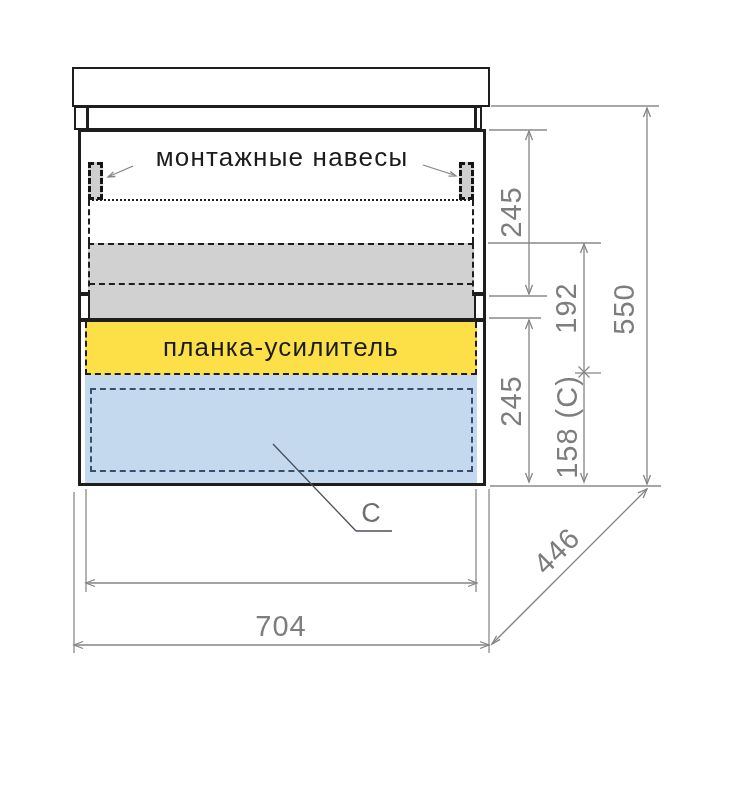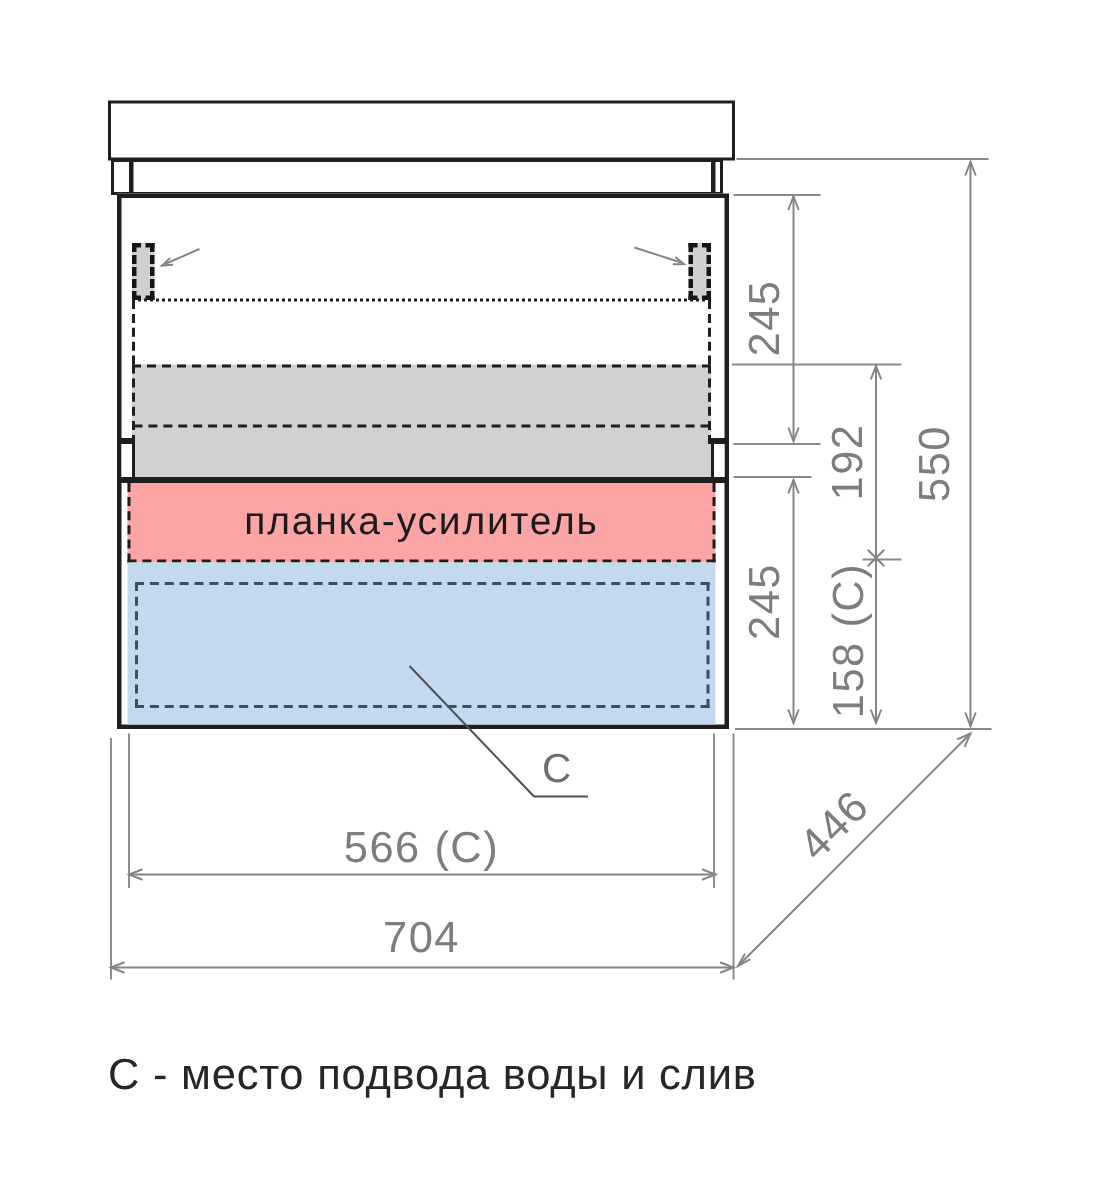--- a/index.html
+++ b/index.html
@@ -15,21 +15,21 @@
   .upper-box{left:78px;top:129px;width:408px;height:167px;border:3px solid #1e1e1e;border-bottom-width:4px;background:#fff;}
   .mid-row{left:78px;top:296px;width:408px;height:22px;border-left:3px solid #1e1e1e;border-right:3px solid #1e1e1e;background:#d1d1d1;}
   .mid-cell{top:0;width:9px;height:100%;background:#fff;}
   .lower-box{left:78px;top:318px;width:408px;height:168px;border:3px solid #1e1e1e;border-top-width:4px;background:#fff;}
   .hanger{width:15px;height:38px;background:#cfcfcf;border:3px dashed #141414;}
   .dotline{left:88px;top:199px;width:386px;height:0;border-top:2px dotted #1e1e1e;}
   .vdash{width:0;height:43px;border-left:2px dashed #1e1e1e;top:200px;}
   .gray-upper{left:88px;top:243px;width:386px;height:53px;background:#d1d1d1;
     border-top:2px dashed #1e1e1e;border-left:2px dashed #1e1e1e;border-right:2px dashed #1e1e1e;}
   .gray-upper-innerline{left:89px;top:283px;width:384px;height:0;border-top:2px dashed #1e1e1e;}
-  .gray-lower{left:85px;top:322px;width:392px;height:53px;background:#fca5a5;
+  .gray-lower{left:85px;top:322px;width:392px;height:53px;background:#fde047;
     border-left:2px dashed #1e1e1e;border-right:2px dashed #1e1e1e;border-bottom:2px dashed #1e1e1e;
     display:flex;align-items:center;justify-content:center;}
   .blue-zone{left:85px;top:375px;width:392px;height:108px;background:#c4d9ee;}
   .blue-dash{left:90px;top:388px;width:383px;height:84px;border:2px dashed #33506e;}
   
   .lbl{color:#1b1b1b;font-size:26px;letter-spacing:1.2px;white-space:nowrap;}
   .center{transform:translate(-50%,-50%);}
   .dim{color:#7d7d7d;font-size:29px;letter-spacing:1px;white-space:nowrap;z-index:6;}
   .v90{transform:translate(-50%,-50%) rotate(-90deg);}
   .d45{transform:translate(-50%,-50%) rotate(-45deg);}
@@ -121,26 +121,25 @@
       <polyline points="113.4,171.9 108,177 115.4,176.5"></polyline>
       <line x1="423" y1="165" x2="454" y2="175"></line>
       <polyline points="448.6,176.2 456,176 450.2,171.4"></polyline>
     </g>
     <g stroke="#4a4f57" stroke-width="1.3" fill="none">
       <line x1="273" y1="444" x2="356" y2="531"></line>
       <line x1="356" y1="531" x2="392" y2="531"></line>
     </g>
   </svg>
 
+  <div class="abs lbl center" style="left:282px;top:157px;">монтажные навесы</div>
   <div class="abs cmark center" style="left:371px;top:513px;">C</div>
 
   <div class="abs dim v90" style="left:511px;top:212px;">245</div>
   <div class="abs dim v90" style="left:566px;top:308px;">192</div>
   <div class="abs dim v90" style="left:511px;top:401px;">245</div>
   <div class="abs dim v90" style="left:567px;top:427px;">158 (C)</div>
   <div class="abs dim v90" style="left:624px;top:309px;">550</div>
   <div class="abs dim d45" style="left:557px;top:551px;">446</div>
-  <div class="abs dim center" style="left:281px;top:566px;">566 (C)</div>
   <div class="abs dim center" style="left:281px;top:626px;">704</div>
 
-  <div class="abs caption">С - место подвода воды и слив</div>
 
 </div>
 
 </body></html>

